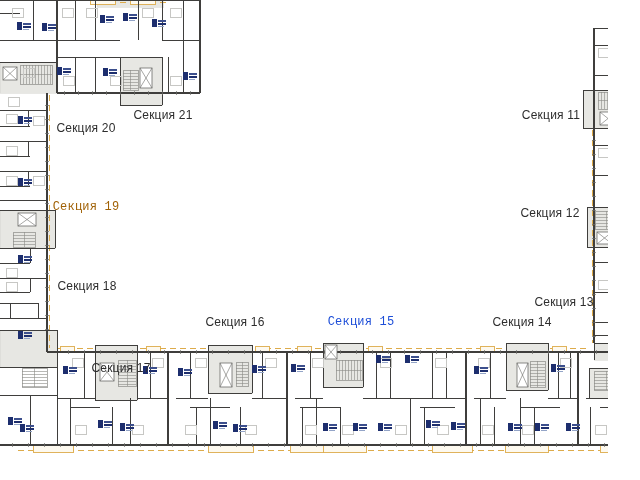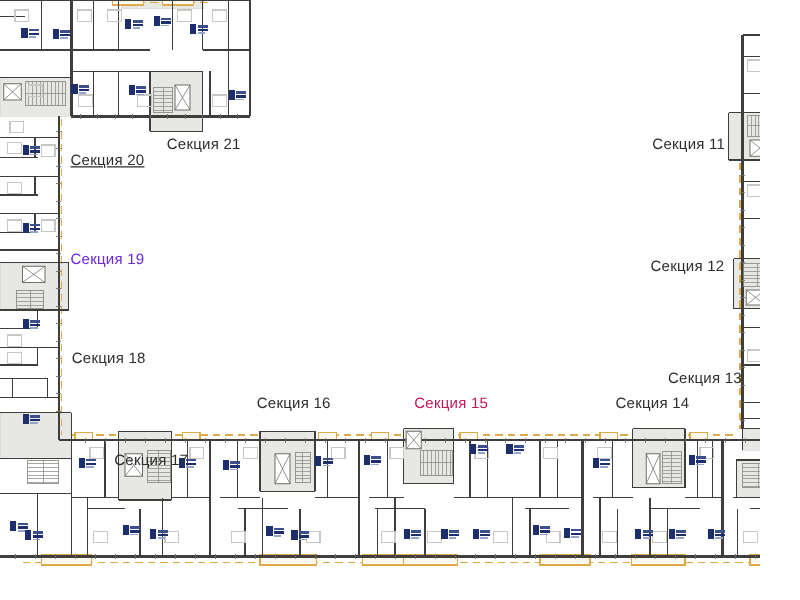--- a/index.html
+++ b/index.html
@@ -775,24 +775,24 @@
         <g>
           <rect x="611" y="330" width="5" height="8" fill="#1d2e6e"></rect>
           <rect x="617" y="331" width="8" height="2" fill="#3c4f8d"></rect>
           <rect x="617" y="334" width="8" height="2" fill="#1d2e6e"></rect>
           <rect x="617" y="336.8" width="6" height="1.4" fill="#93a4c7"></rect>
         </g>
       </g>
     </svg>
   <div id="labels">
       <div class="sec-label" style="left: 163px; top: 115px; color: rgb(45, 45, 45);">Секция 21</div>
-      <div class="sec-label" style="left: 86px; top: 128px; color: rgb(45, 45, 45); text-decoration: underline;">Секция 20</div>
-      <div class="sec-label" style="left: 86px; top: 207px; color: #6d28d9;">Секция 19</div>
+      <div class="sec-label" style="left: 86px; top: 128px; color: rgb(45, 45, 45);">Секция 20</div>
+      <div class="sec-label" style="left: 86px; top: 207px; color: #a16207; font-family: Liberation Mono, monospace;">Секция 19</div>
       <div class="sec-label" style="left: 87px; top: 286px; color: rgb(45, 45, 45);">Секция 18</div>
       <div class="sec-label" style="left: 121px; top: 322px; color: rgb(45, 45, 45); margin-top: 46px;">Секция 17</div>
       <div class="sec-label" style="left: 235px; top: 322px; color: rgb(45, 45, 45); text-align: center;">Секция 16</div>
-      <div class="sec-label" style="left: 361px; top: 322px; color: #be185d;">Секция 15</div>
+      <div class="sec-label" style="left: 361px; top: 322px; color: #1d4ed8; font-family: Liberation Mono, monospace;">Секция 15</div>
       <div class="sec-label" style="left: 522px; top: 322px; color: rgb(45, 45, 45);">Секция 14</div>
       <div class="sec-label" style="left: 564px; top: 302px; color: rgb(45, 45, 45);">Секция 13</div>
       <div class="sec-label" style="left: 550px; top: 213px; color: rgb(45, 45, 45);">Секция 12</div>
       <div class="sec-label" style="left: 551px; top: 115px; color: rgb(45, 45, 45);">Секция 11</div>
     </div>
 </div>
 
 </body></html>

